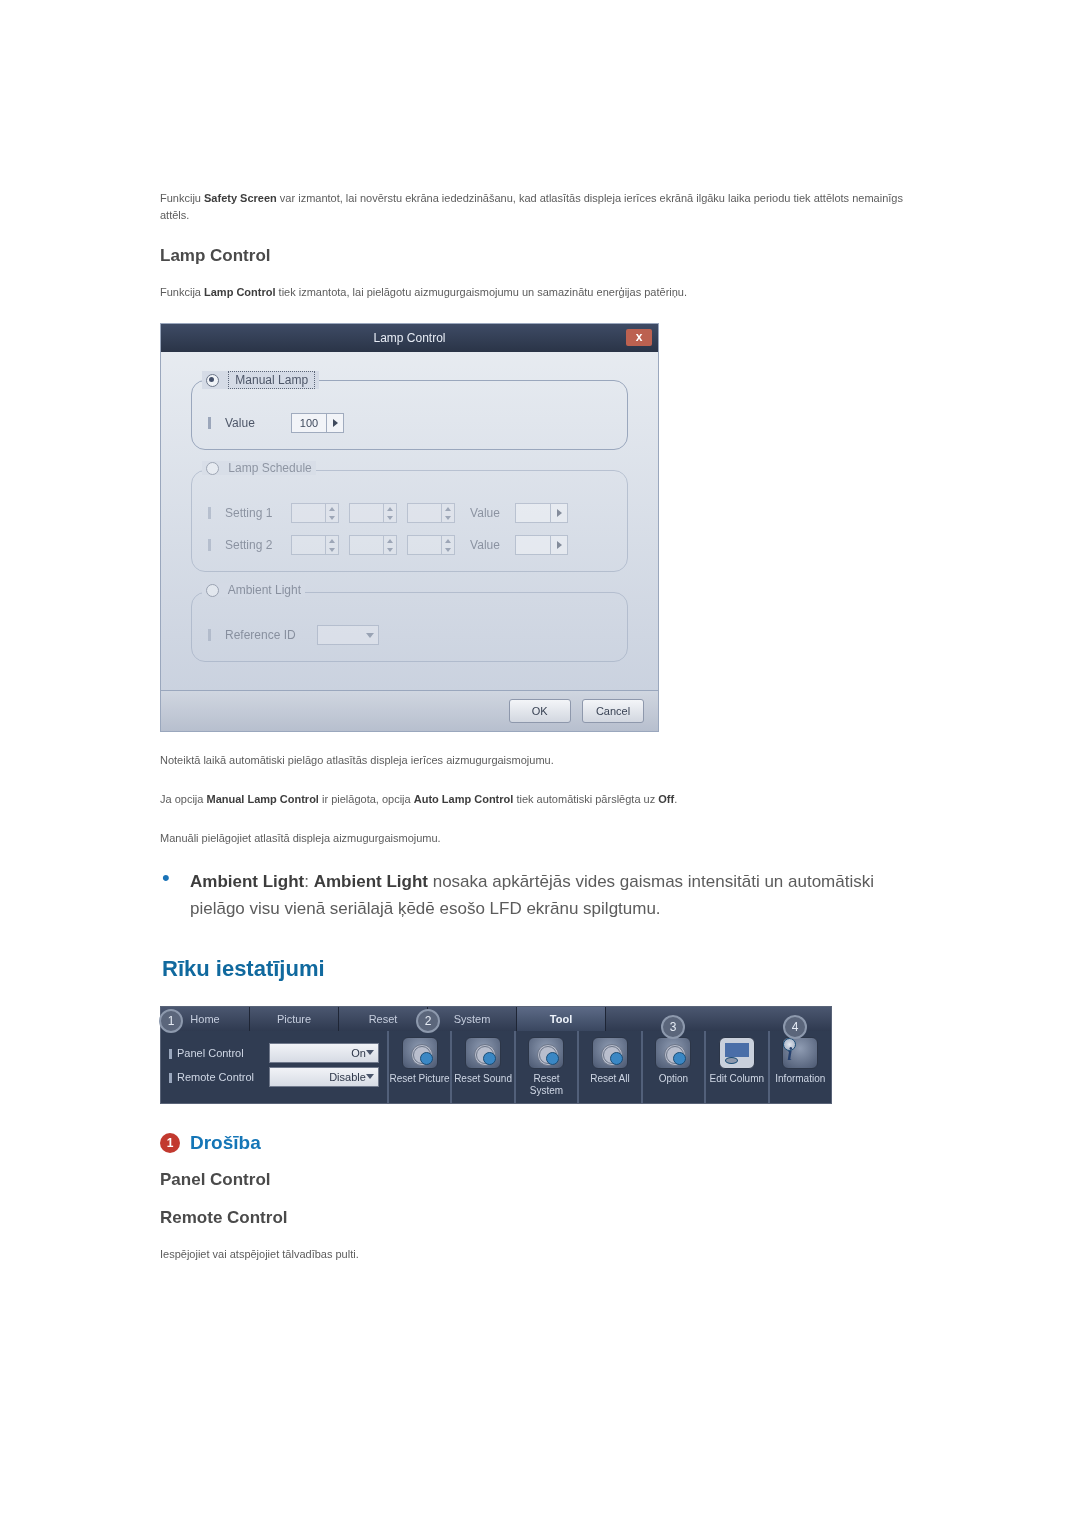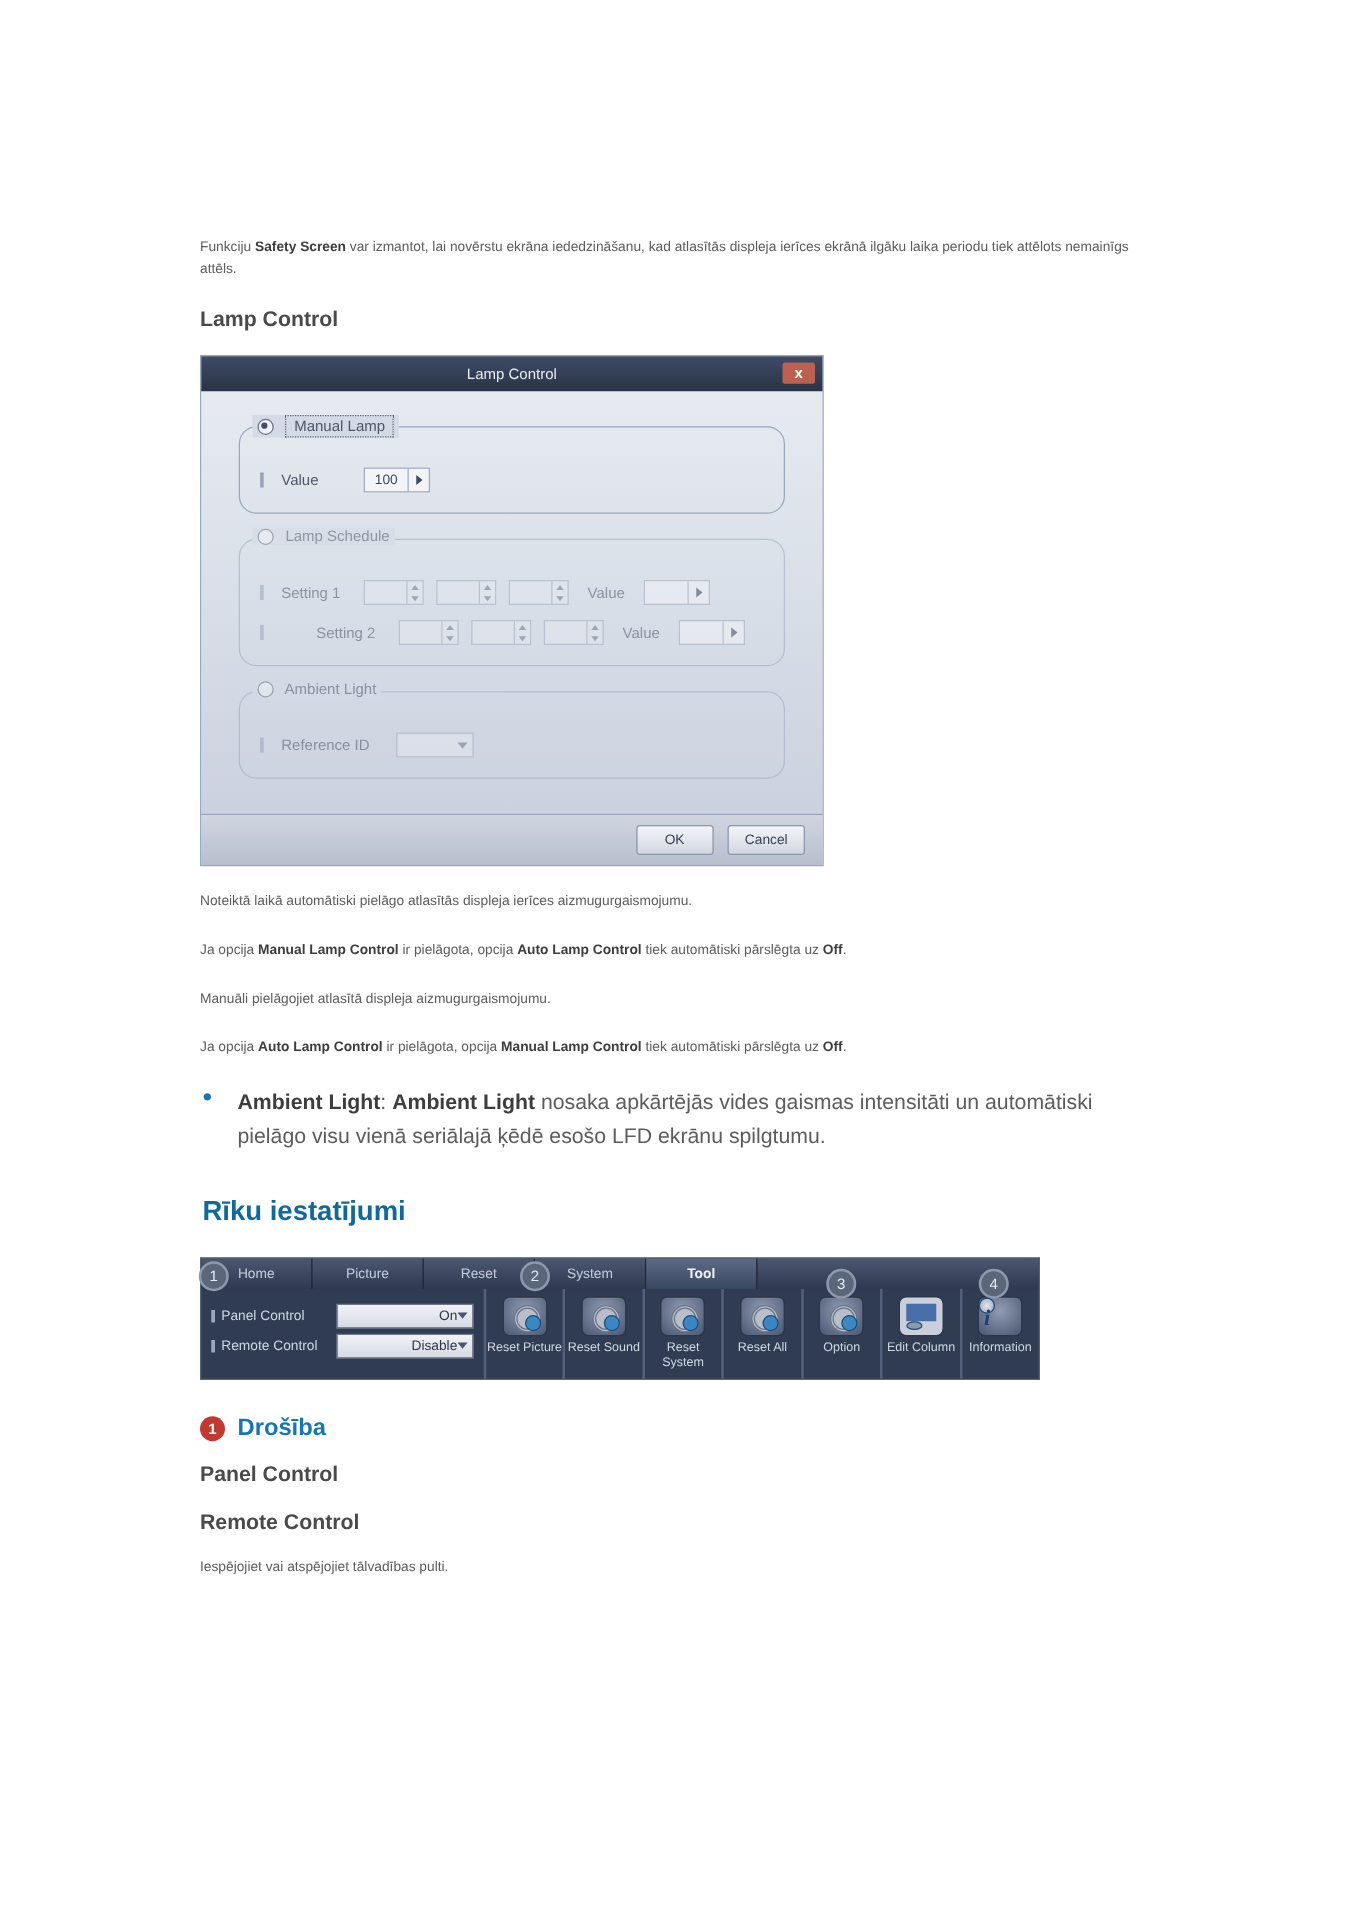--- a/index.html
+++ b/index.html
@@ -74,20 +74,23 @@
 <body>
 
 <div class="page">
 
   <p>
     <span>Funkciju </span><span class="b">Safety Screen</span><span> var izmantot, lai novērstu ekrāna iededzināšanu, kad atlasītās displeja ierīces ekrānā ilgāku laika periodu tiek attēlots nemainīgs attēls.</span>
   </p>
 
   <h4>Lamp Control</h4>
 
+  <p>
+    <span>Funkcija </span><span class="b">Lamp Control</span><span> tiek izmantota, lai pielāgotu aizmugurgaismojumu un samazinātu enerģijas patēriņu.</span>
+  </p>
 
   <div class="dlg">
     <div class="title">
       <span>Lamp Control</span>
       <div class="x">x</div>
     </div>
     <div class="body">
 
       <div class="group">
         <div class="legend">
@@ -134,21 +137,21 @@
               </span>
             </div>
           <span style="width:40px;text-align:center;">Value</span>
           <div class="spin">
               <div class="val"></div>
               <div class="arrR"></div>
             </div>
         </div>
         <div class="row">
           <span class="bar"></span>
-          <span style="width:56px;margin-left:28px;">Setting 2</span>
+          <span style="width:56px;">Setting 2</span>
           <div class="stepper">
               <span class="v"></span>
               <span class="ud">
                 <span class="u"></span>
                 <span class="d"></span>
               </span>
             </div>
           <div class="stepper">
               <span class="v"></span>
               <span class="ud">
@@ -190,23 +193,20 @@
   </div>
 
   <p>Noteiktā laikā automātiski pielāgo atlasītās displeja ierīces aizmugurgaismojumu.</p>
 
   <p>
     <span>Ja opcija </span><span class="b">Manual Lamp Control</span><span> ir pielāgota, opcija </span><span class="b">Auto Lamp Control</span><span> tiek automātiski pārslēgta uz </span><span class="b">Off</span>.
   </p>
 
   <p>Manuāli pielāgojiet atlasītā displeja aizmugurgaismojumu.</p>
 
-  <p>
-    <span>Ja opcija </span><span class="b">Auto Lamp Control</span><span> ir pielāgota, opcija </span><span class="b">Manual Lamp Control</span><span> tiek automātiski pārslēgta uz </span><span class="b">Off</span>.
-  </p>
 
   <div class="bullet">
     <div class="dot">•</div>
     <div class="txt">
       <span class="b">Ambient Light</span><span>: </span><span class="b">Ambient Light</span><span> nosaka apkārtējās vides gaismas intensitāti un automātiski pielāgo visu vienā seriālajā ķēdē esošo LFD ekrānu spilgtumu.</span>
     </div>
   </div>
 
   <div class="bluehead">Rīku iestatījumi</div>
 

